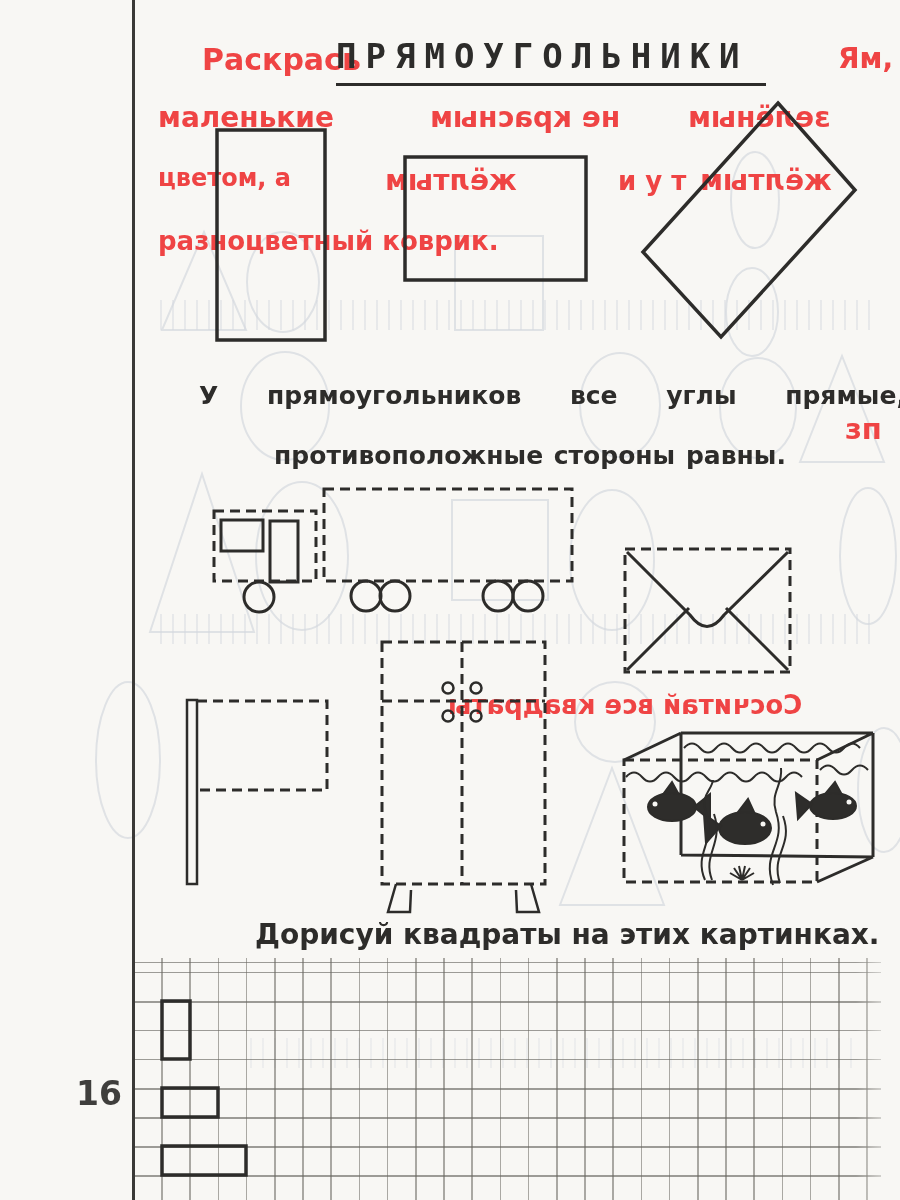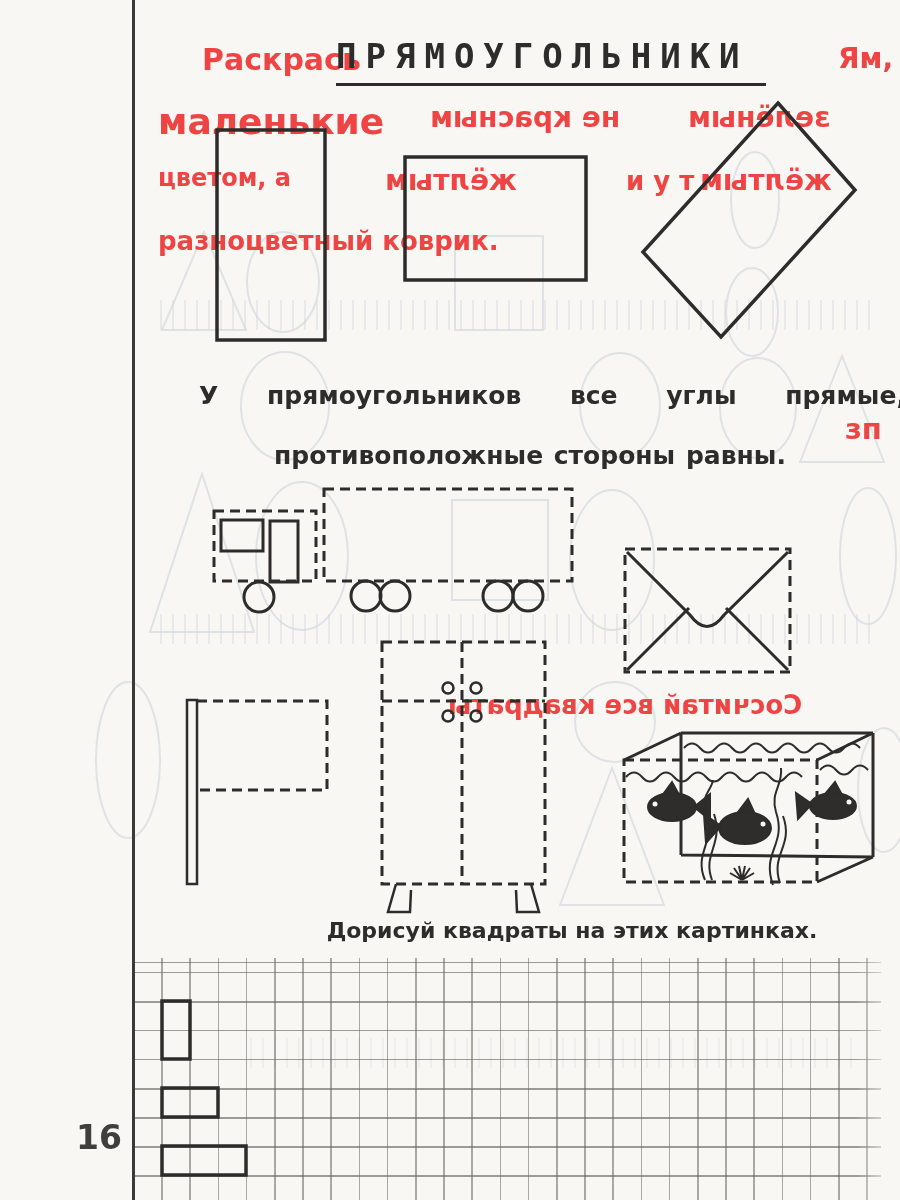--- a/index.html
+++ b/index.html
@@ -17,24 +17,24 @@
     left:336px;top:36px;width:430px;
     font-size:34px;font-weight:600;letter-spacing:9px;white-space:nowrap;
     padding-bottom:7px;border-bottom:3.5px solid #2d2c2a;
     font-family:"DejaVu Sans Mono","DejaVu Sans",monospace;
   }
   
   #para{left:165px;top:366px;width:730px;font-size:25px;font-weight:600;line-height:60px;}
   #para .l1{text-indent:34px;word-spacing:40px;white-space:nowrap;}
   #para .l2{word-spacing:2px;white-space:nowrap;text-align:center;}
   
-  #instruction{left:272px;top:918px;width:600px;text-align:center;
-    font-size:22px;font-weight:700;white-space:nowrap;}
-  
-  #page-number{left:76px;top:1118px;font-size:33px;font-weight:600;color:#3f3e3c;text-align:center;}
+  #instruction{left:255px;top:918px;width:600px;text-align:center;
+    font-size:28px;font-weight:700;white-space:nowrap;}
+  
+  #page-number{left:76px;top:1074px;font-size:33px;font-weight:600;color:#3f3e3c;text-align:center;}
   
   #grid{
     left:133px;top:958px;width:748px;height:242px;
     background-image:
       repeating-linear-gradient(to right, rgba(105,103,96,.55) 0 1.5px, transparent 1.5px 28.2px),
       repeating-linear-gradient(to bottom, rgba(95,93,87,.6) 0 1.5px, transparent 1.5px 29px);
     background-position:0 0,0 14px;
   }
   #grid-fade{left:856px;top:958px;width:44px;height:242px;
     background:linear-gradient(to right,rgba(248,247,244,0),#f8f7f4);}
@@ -72,26 +72,26 @@
       <ellipse cx="884" cy="790" rx="26" ry="62"></ellipse>
     </g>
   </svg>
 
   <div class="fringe" style="left:150px;top:300px;width:730px;"></div>
   <div class="fringe" style="left:150px;top:614px;width:730px;"></div>
   <div class="fringe" style="left:240px;top:1038px;width:620px;opacity:.3;"></div>
 
   <span class="bleed-text" style="left:202px;top:42px;font-size:30px;"><span>Раскрась</span></span>
   <span class="bleed-text" style="left:838px;top:42px;font-size:28px;"><span>Ям,</span></span>
-  <span class="bleed-text" style="left:158px;top:101px;font-size:36px;"><span>маленькие</span></span>
+  <span class="bleed-text" style="left:158px;top:101px;font-size:28px;"><span>маленькие</span></span>
   <span class="bleed-text" style="left:430px;top:101px;font-size:28px;"><span class="mirror">не красным</span></span>
   <span class="bleed-text" style="left:688px;top:101px;font-size:28px;"><span class="mirror">зелёным</span></span>
   <span class="bleed-text" style="left:158px;top:164px;font-size:24px;"><span>цветом, а</span></span>
   <span class="bleed-text" style="left:385px;top:164px;font-size:28px;"><span class="mirror">жёлтым</span></span>
-  <span class="bleed-text" style="left:618px;top:166px;font-size:26px;margin-left:8px;"><span>и у т</span></span>
+  <span class="bleed-text" style="left:618px;top:166px;font-size:26px;"><span>и у т</span></span>
   <span class="bleed-text" style="left:700px;top:164px;font-size:28px;"><span class="mirror">жёлтым</span></span>
   <span class="bleed-text" style="left:158px;top:226px;font-size:26px;"><span>разноцветный коврик.</span></span>
   <span class="bleed-text" style="left:845px;top:412px;font-size:29px;"><span>зп</span></span>
   <span class="bleed-text" style="left:448px;top:690px;font-size:26px;"><span class="mirror">Сосчитай все квадраты</span></span>
 
   <div id="grid" class="abs"></div>
   <div id="grid-fade" class="abs"></div>
 
   <div id="margin-line" class="abs"></div>
 

